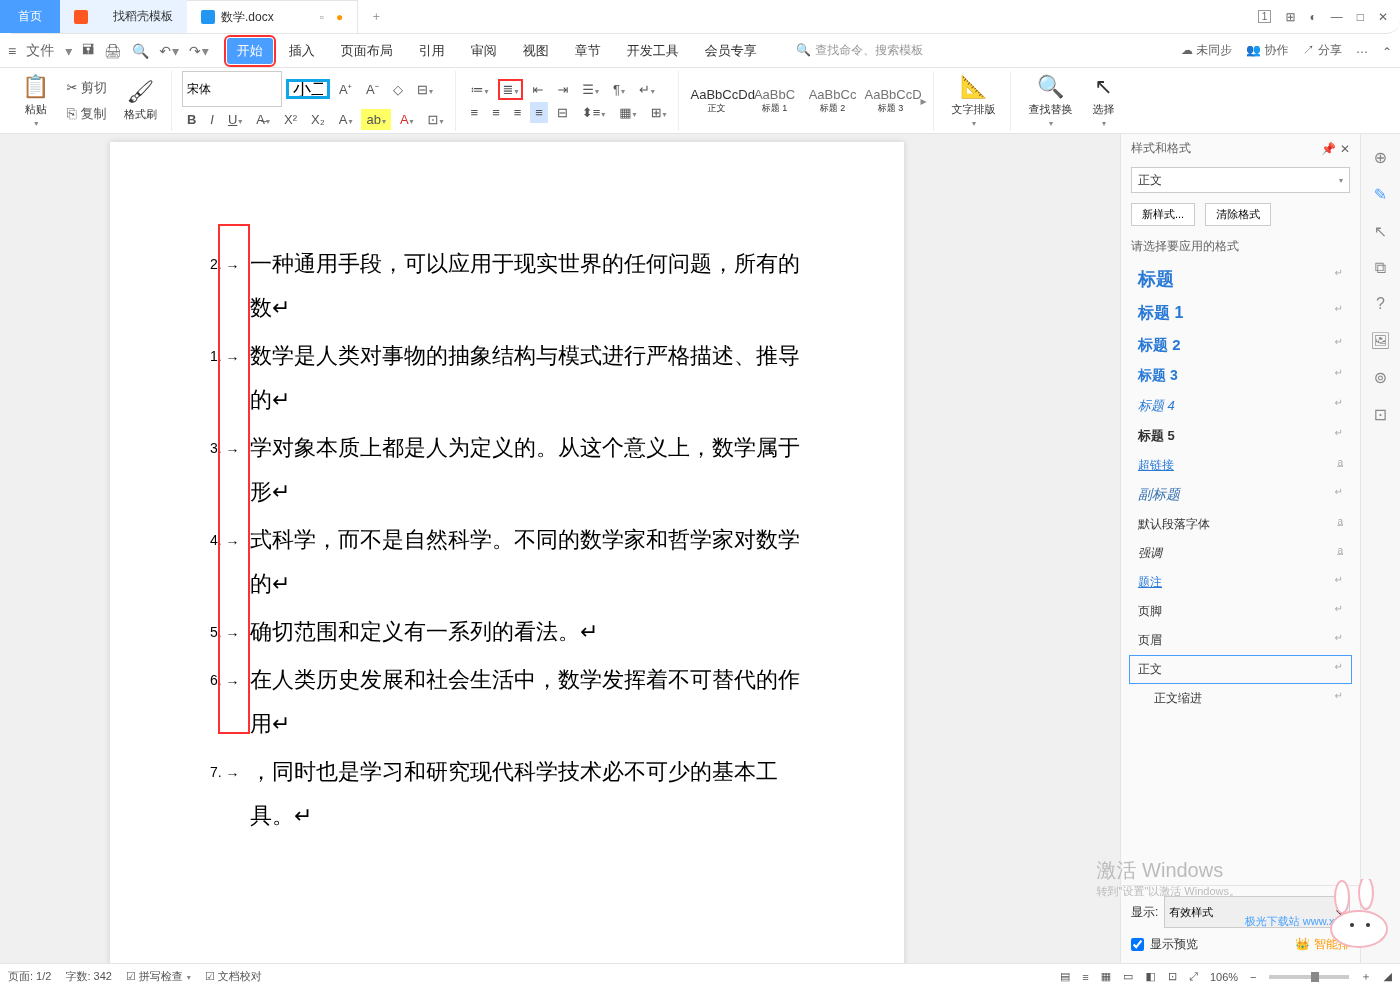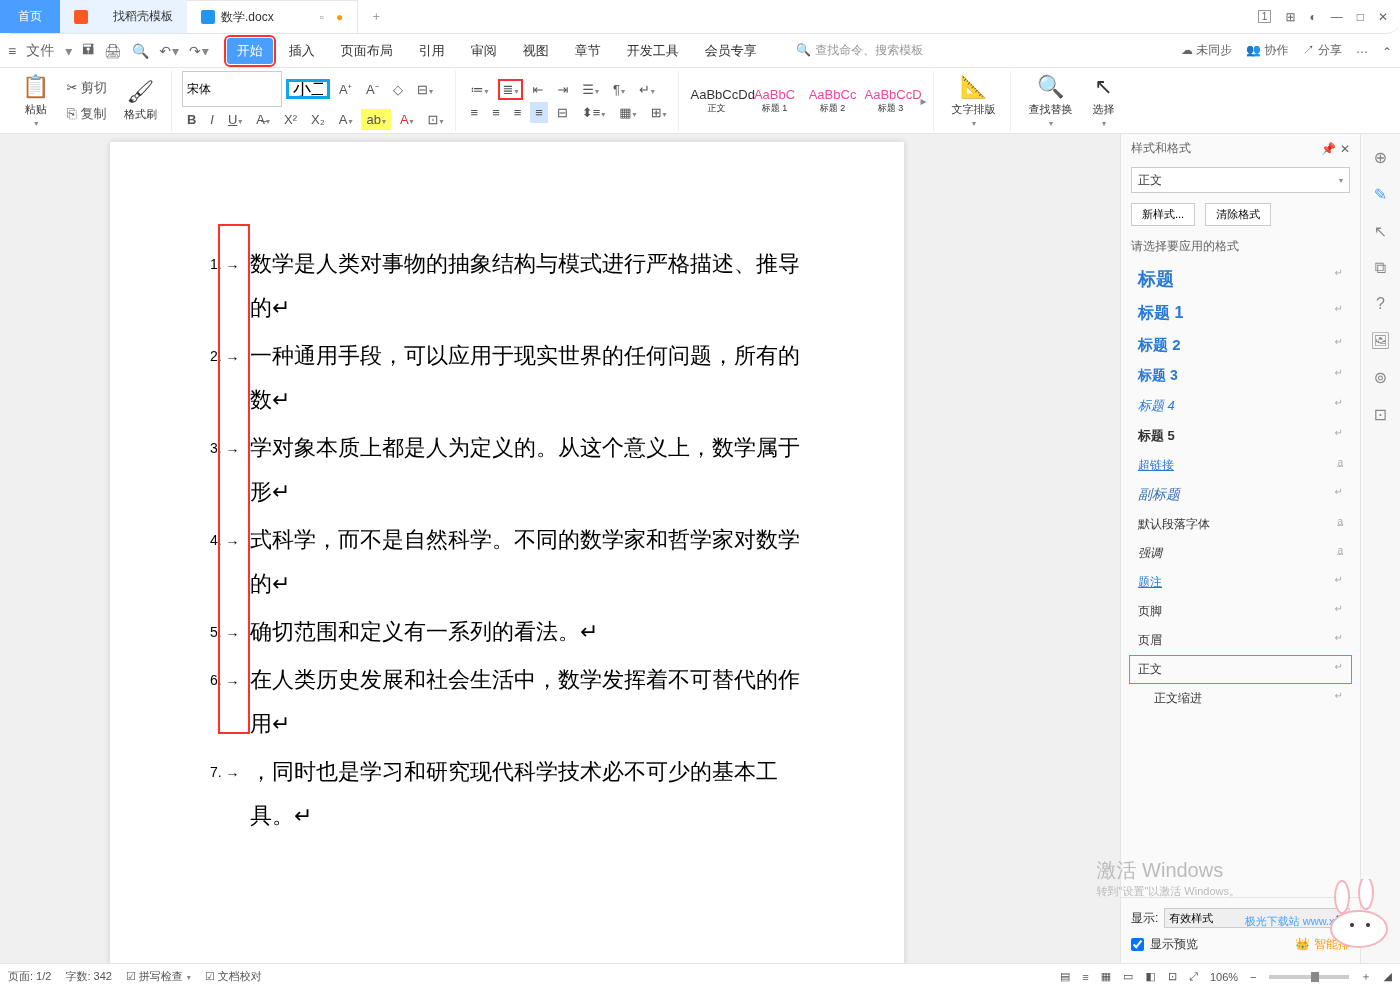--- a/index.html
+++ b/index.html
@@ -34,21 +34,21 @@
 .rgroup { display:flex; flex-direction:column; gap:2px; padding:0 6px; border-right:1px solid #eee; height:60px; justify-content:center; }
 .rrow { display:flex; gap:4px; align-items:center; }
 .rbtn { padding:2px 4px; cursor:pointer; color:#555; font-size:13px; border:1px solid transparent; }
 .rbtn.hl { border:2px solid #ff3030; padding:1px 3px; }
 .big-btn { display:flex; flex-direction:column; align-items:center; gap:2px; padding:4px 8px; cursor:pointer; font-size:11px; }
 .big-icon { font-size:22px; }
 .fontsel { width:100px; height:36px; border:1px solid #ccc; font-size:12px; padding:0 4px; background:#fff; }
 .sizesel { width:44px; height:20px; border:3px solid #0ea5e9; font-size:18px; padding:0 4px; background:#fff; }
 .style-item { width:56px; text-align:center; font-size:9px; line-height:1.2; cursor:pointer; padding:2px; }
 .style-item .prev { font-size:13px; }
-.style-item.sel .prev { color:#ec4899; }
+.style-item.sel .prev { color:#737373; }
 .caret { font-size:8px; color:#888; margin-left:1px; }
 
 
 .workarea { position:absolute; top:134px; left:0; right:0; bottom:26px; display:flex; }
 .docpanel { flex:1; background:#f0f0f0; position:relative; overflow:hidden; }
 .page { position:absolute; left:110px; top:8px; width:794px; min-height:1050px; background:#fff; box-shadow:0 0 6px rgba(0,0,0,.15); padding:100px 100px 60px 100px; }
 .list { font-family:SimSun; font-size:22px; line-height:2; color:#000; }
 .list li { list-style:none; position:relative; padding-left:40px; margin-bottom:4px; }
 .list li::before { content:attr(data-num); position:absolute; left:0; font-size:14px; top:8px; color:#000; }
 .numbox { position:absolute; left:218px; top:90px; width:32px; height:510px; border:2px solid #ff3030; pointer-events:none; }
@@ -59,21 +59,21 @@
 .sp-combo { margin:4px 10px; height:26px; border:1px solid #ccc; background:#fff; display:flex; align-items:center; padding:0 6px; justify-content:space-between; }
 .sp-btns { display:flex; gap:10px; padding:6px 10px; }
 .sp-btn { border:1px solid #ccc; padding:3px 10px; background:#fff; cursor:pointer; font-size:11px; }
 .sp-hint { padding:6px 10px; color:#666; }
 .sp-list { flex:1; overflow:auto; padding:0 8px; }
 .sp-item { padding:5px 8px; display:flex; justify-content:space-between; align-items:flex-start; cursor:pointer; border:1px solid transparent; }
 .sp-item.sel { border:1px solid #4a9eff; }
 .sp-item .ret { color:#aaa; font-size:10px; }
 .sp-foot { padding:6px 10px; border-top:1px solid #e5e5e5; }
 .sp-show { display:flex; align-items:center; gap:6px; padding:4px 0;}
-.sp-show select { flex:1; height:20px; border:1px solid #ccc; font-size:11px; }
+.sp-show select { flex:1; height:32px; border:1px solid #ccc; font-size:11px; }
 
 
 .iconbar { width:40px; background:#f7f7f7; border-left:1px solid #e5e5e5; display:flex; flex-direction:column; align-items:center; gap:18px; padding-top:14px; color:#888; font-size:16px; }
 .iconbar span { cursor:pointer; }
 
 
 .statusbar { position:absolute; bottom:0; left:0; right:0; height:26px; border-top:1px solid #e5e5e5; background:#fff; display:flex; align-items:center; padding:0 8px; font-size:11px; color:#555; gap:14px; }
 .statusbar .right { margin-left:auto; display:flex; gap:12px; align-items:center; }
 .zoom-slider { width:80px; height:4px; background:#ccc; position:relative; }
 .zoom-slider .thumb { position:absolute; left:42px; top:-3px; width:8px; height:10px; background:#888; }
@@ -256,22 +256,22 @@
           <span class="caret">▾</span>
         </div>
   </div>
     </div>
 </div>
 
 <div class="workarea">
   <div class="docpanel">
     <div class="page">
       <ol class="list" id="doclist">
+          <li data-num="2. →">一种通用手段，可以应用于现实世界的任何问题，所有的数↵</li>
           <li data-num="1. →">数学是人类对事物的抽象结构与模式进行严格描述、推导的↵</li>
-          <li data-num="2. →">一种通用手段，可以应用于现实世界的任何问题，所有的数↵</li>
           <li data-num="3. →">学对象本质上都是人为定义的。从这个意义上，数学属于形↵</li>
           <li data-num="4. →">式科学，而不是自然科学。不同的数学家和哲学家对数学的↵</li>
           <li data-num="5. →">确切范围和定义有一系列的看法。↵</li>
           <li data-num="6. →">在人类历史发展和社会生活中，数学发挥着不可替代的作用↵</li>
           <li data-num="7. →">，同时也是学习和研究现代科学技术必不可少的基本工具。↵</li>
         </ol>
     </div>
     <div class="numbox"></div>
   </div>
 

